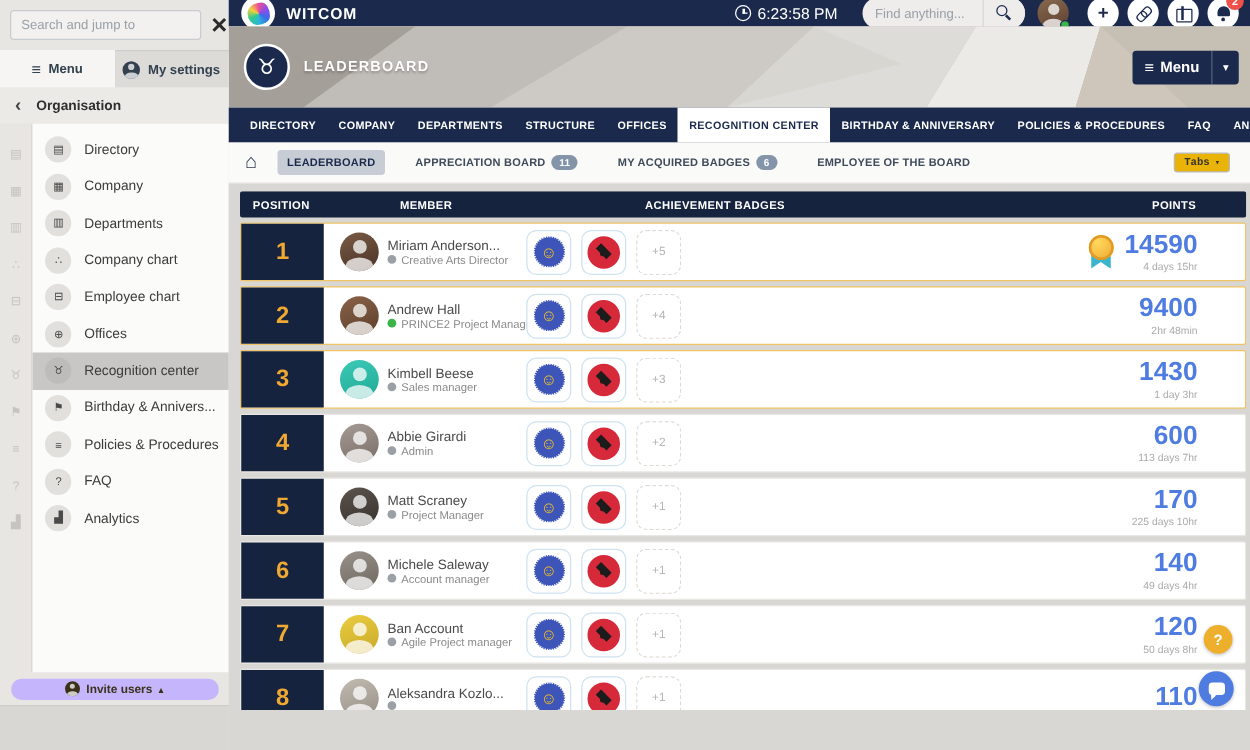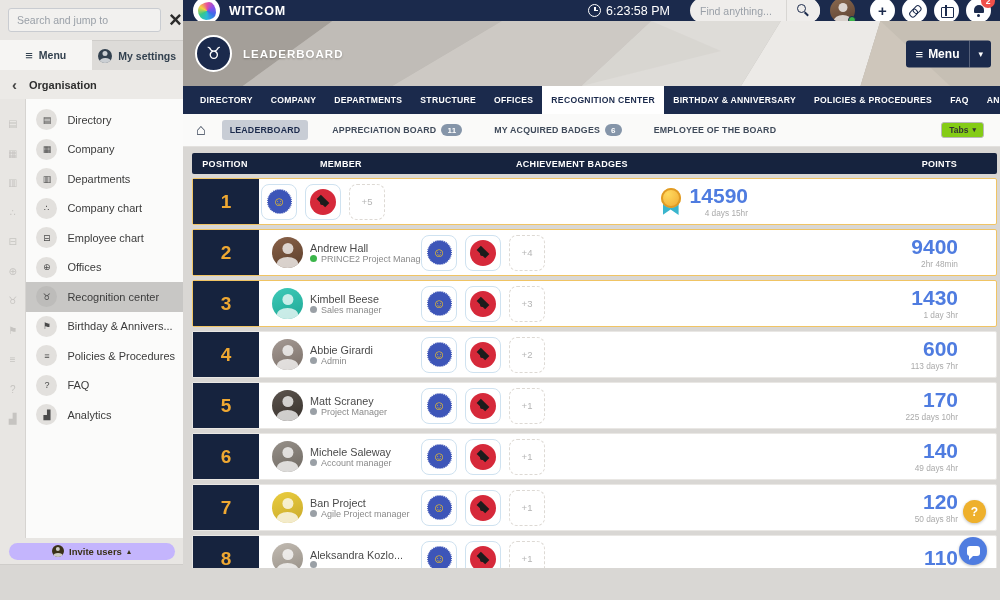--- a/index.html
+++ b/index.html
@@ -82,21 +82,21 @@
   .bmedal { width:37px; height:37px; border-radius:50%; background:#1b2a4c; border:2px solid #fff; color:#fff; font-size:17px; display:flex; align-items:center; justify-content:center; }
   .btitle { color:#fff; font-weight:bold; font-size:11.5px; letter-spacing:1px; text-shadow:0 1px 2px rgba(0,0,0,.25); }
   .bmenu { position:absolute; right:9px; top:50%; transform:translateY(-50%); display:flex; background:#1b2a4c; border-radius:3px; overflow:hidden; cursor:pointer; }
   .bm-main { display:flex; align-items:center; gap:5px; color:#fff; font-weight:bold; font-size:12px; padding:6px 10px; }
   .bm-caret { display:flex; align-items:center; color:#fff; font-size:9px; padding:0 8px; border-left:1px solid rgba(255,255,255,.25); }
 
   
   .mtabs { height:28px; background:#1b2a4c; display:flex; align-items:stretch; padding-left:8px; }
   .mtab { display:flex; align-items:center; padding:0 9px; color:#fff; font-size:8.6px; font-weight:bold; letter-spacing:.3px; white-space:nowrap; cursor:pointer; }
   .mtab--active { background:#fff; color:#1b2a4c; }
-  .tabs-btn { margin-left:auto; align-self:center; margin-right:8px; background:#84cc16; border:1px solid #b9b9b9; border-radius:3px; font-size:8.5px; font-weight:bold; color:#333; padding:2px 7px; display:flex; align-items:center; gap:4px; cursor:pointer; font-family:Liberation Sans, sans-serif; white-space:nowrap;justify-content:flex-end; }
+  .tabs-btn { margin-left:auto; align-self:center; margin-right:8px; background:#eab308; border:1px solid #b9b9b9; border-radius:3px; font-size:8.5px; font-weight:bold; color:#333; padding:2px 7px; display:flex; align-items:center; gap:4px; cursor:pointer; font-family:Liberation Mono, monospace; white-space:nowrap;justify-content:flex-end; }
   .tabs-btn .car { font-size:7px; }
 
   
   .stabs { height:33px; background:#fafaf9; display:flex; align-items:center; padding:0 8px 0 13px; gap:16px; border-bottom:1px solid #e3e1de; }
   .home { font-size:16px; color:#2e3a4e; cursor:pointer; line-height:1; }
   .stab { display:flex; align-items:center; gap:5px; font-size:8.8px; font-weight:bold; color:#3f4a5a; letter-spacing:.2px; cursor:pointer; padding:5px 8px; border-radius:3px; white-space:nowrap; }
   .stab--active { background:#c8cdd5; color:#1b2a4c; }
   .cnt { background:#8595a9; color:#fff; font-size:8px; border-radius:8px; padding:1.5px 6px; font-weight:bold; }
   .stabs .tabs-btn { margin-left:auto; }
 
@@ -348,20 +348,30 @@
           <span class="th-pos">POSITION</span>
           <span class="th-member">MEMBER</span>
           <span class="th-badges">ACHIEVEMENT BADGES</span>
           <span class="th-points">POINTS</span>
         </div>
 
         <div class="row row--gold">
           <div class="pos">
               <span>1</span>
             </div>
+          <div class="member">
+            <span class="persona avatar av1"></span>
+            <div class="who">
+              <span class="nm">Miriam Anderson...</span>
+              <span class="rl">
+                  <i class="sdot"></i>
+                  <span>Creative Arts Director</span>
+                </span>
+            </div>
+          </div>
           <div class="badges">
             <span class="chip">
                 <span class="face">☺</span>
               </span>
             <span class="chip">
                 <span class="rcirc">
                   <span class="cap"></span>
                 </span>
               </span>
             <span class="chip chip--more">+5</span>
@@ -543,21 +553,21 @@
           </div>
         </div>
 
         <div class="row">
           <div class="pos">
               <span>7</span>
             </div>
           <div class="member">
             <span class="persona avatar av7"></span>
             <div class="who">
-              <span class="nm">Ban Project</span>
+              <span class="nm">Ban Account</span>
               <span class="rl">
                   <i class="sdot"></i>
                   <span>Agile Project manager</span>
                 </span>
             </div>
           </div>
           <div class="badges">
             <span class="chip">
                 <span class="face">☺</span>
               </span>

